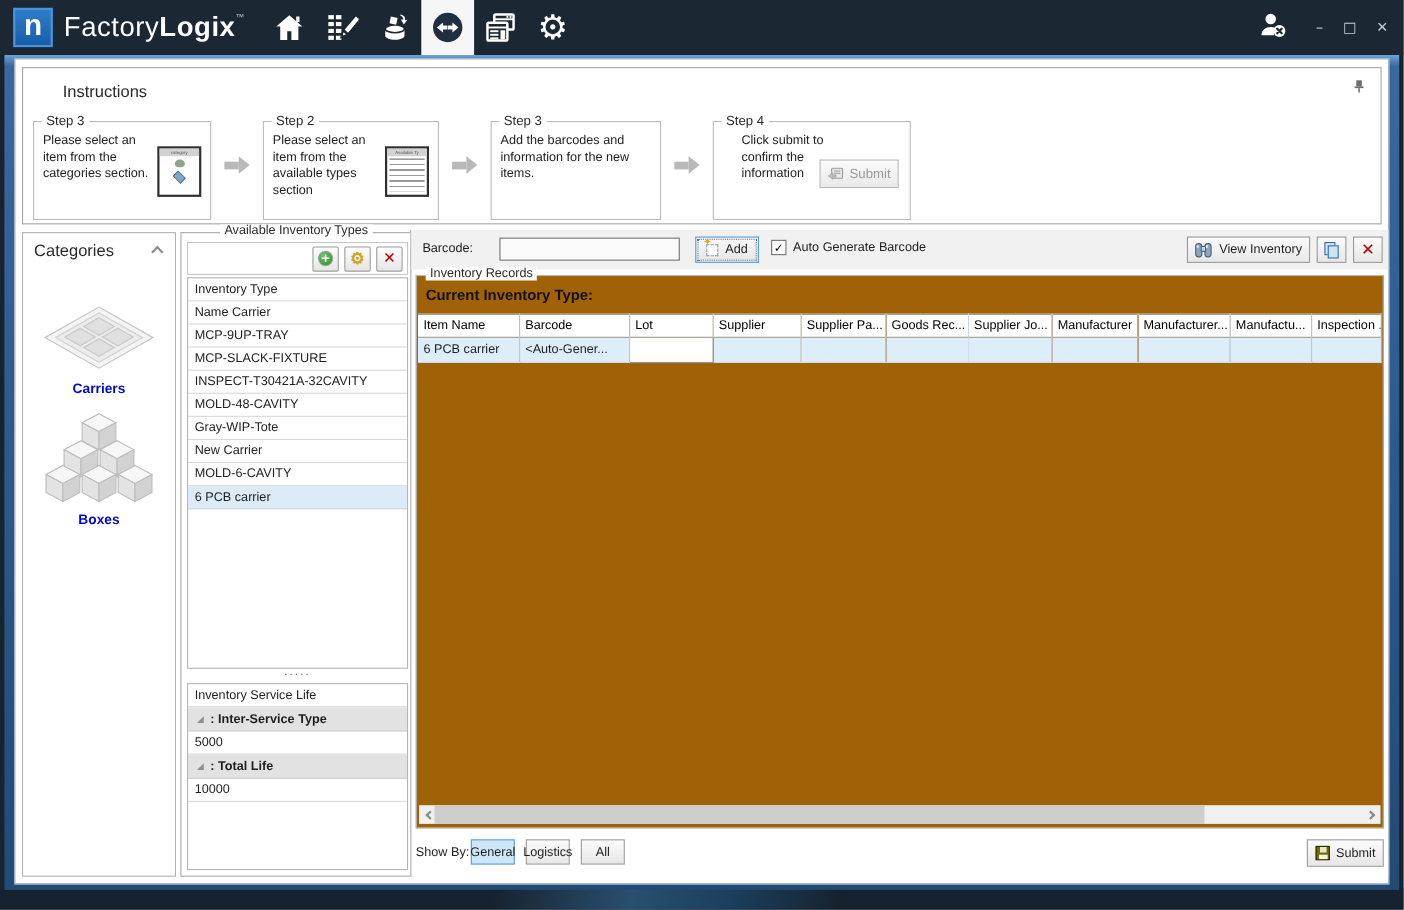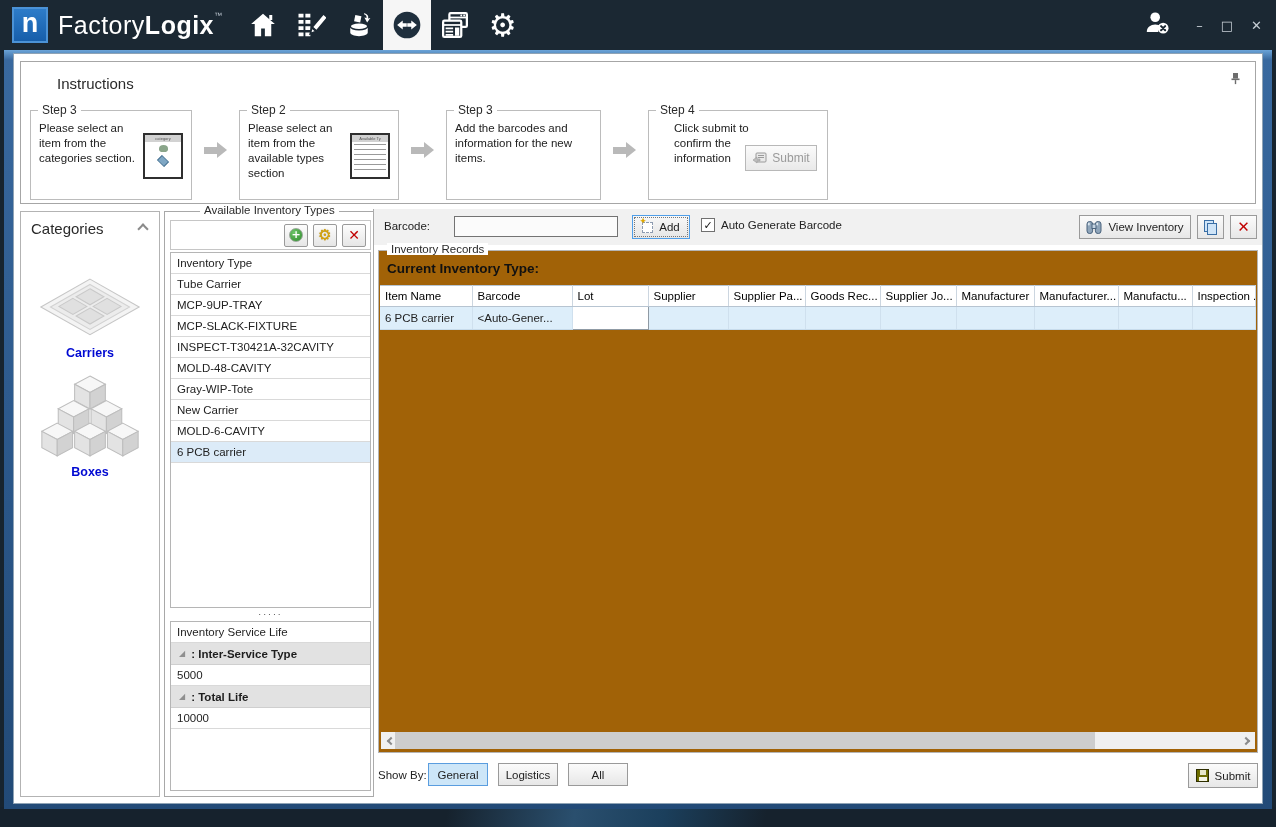--- a/index.html
+++ b/index.html
@@ -113,21 +113,21 @@
   .hscroll { position:absolute; left:2px; right:2px; bottom:3px; height:17px; background:#f0f0f0; }
   .hs-arrow { position:absolute; top:0; width:17px; height:17px; display:flex; align-items:center; justify-content:center; cursor:pointer; }
   .hs-arrow span { width:6px; height:6px; border-left:2px solid #8a8a8a; border-bottom:2px solid #8a8a8a; }
   .hs-left { left:0; } .hs-left span { transform:rotate(45deg); margin-left:2px; }
   .hs-right { right:0; } .hs-right span { transform:rotate(-135deg); margin-right:2px; }
   .hs-thumb { position:absolute; left:14px; top:0; width:700px; height:17px; background:#cdcdcd; cursor:grab; }
 
   .main-footer { position:absolute; left:4px; right:4px; bottom:8px; height:26px; }
   .showby-label { position:absolute; left:0; top:6px; }
   .filters { position:absolute; left:50px; top:0; display:flex; gap:10px; }
-  .filter-btn { width:60px; height:23px;text-align:right; }
+  .filter-btn { width:40px; height:23px;text-align:right; }
   .filter-btn.active { background:#cde6f8; border:1px solid #5a9ddf; }
   .submit-btn { position:absolute; right:0; top:0; width:70px; height:25px; }
   .floppy { width:13px; height:13px; position:relative; background:#6d6d00; border:1px solid #2e2e00; }
   .floppy::before { content:""; position:absolute; left:3px; top:0; width:6px; height:5px; background:#e8e8c8; }
   .floppy::after { content:""; position:absolute; left:2px; bottom:0; width:8px; height:4px; background:#f5f5e5; }
 </style>
 </head>
 <body>
 
 <div class="window">
@@ -347,21 +347,21 @@
             </span>
         <span class="tool-btn">
               <span class="gear-y glyph">⚙</span>
             </span>
         <span class="tool-btn">
               <span class="x-red glyph">✕</span>
             </span>
       </div>
       <div class="types-list">
         <div class="tl-row header">Inventory Type</div>
-        <div class="tl-row">Tube Carrier</div>
+        <div class="tl-row">Name Carrier</div>
         <div class="tl-row">MCP-9UP-TRAY</div>
         <div class="tl-row">MCP-SLACK-FIXTURE</div>
         <div class="tl-row">INSPECT-T30421A-32CAVITY</div>
         <div class="tl-row">MOLD-48-CAVITY</div>
         <div class="tl-row">Gray-WIP-Tote</div>
         <div class="tl-row">New Carrier</div>
         <div class="tl-row">MOLD-6-CAVITY</div>
         <div class="tl-row selected">6 PCB carrier</div>
       </div>
       <div class="splitter glyph">.....</div>

